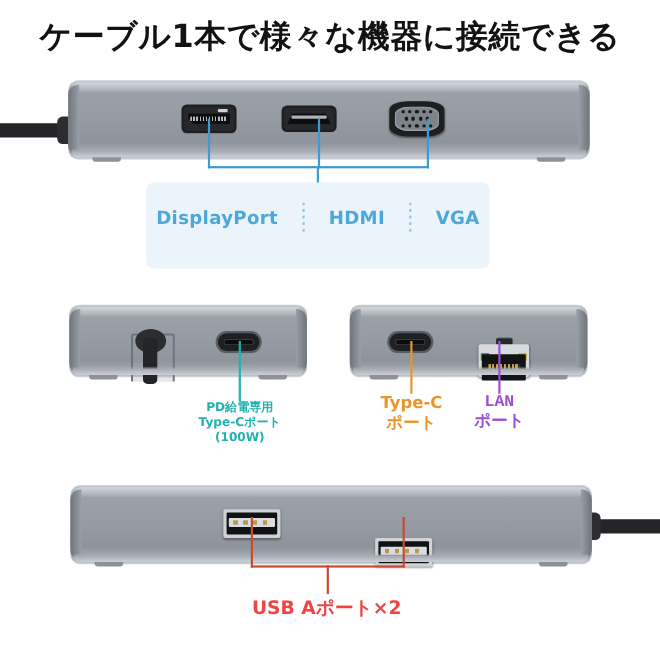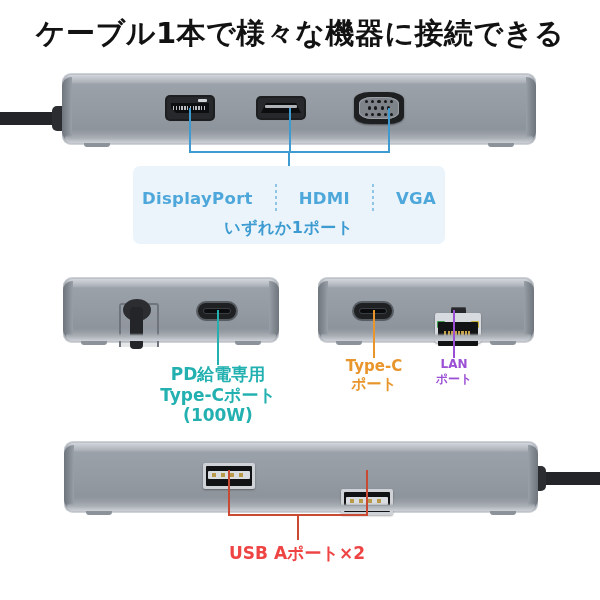--- a/index.html
+++ b/index.html
@@ -408,21 +408,20 @@
 </div>
 
 <div class="callout-box" style="left:133px; top:166px; width:312px; height:78px;">
   <div class="callout-row" style="top:18px;">
     <span class="callout-item">DisplayPort</span>
     <span class="dot-sep"></span>
     <span class="callout-item">HDMI</span>
     <span class="dot-sep"></span>
     <span class="callout-item">VGA</span>
   </div>
-  <div class="callout-sub" style="top:52px;">いずれか1ポート</div>
 </div>
 
 <div class="device" style="left:63px; top:277px; width:216px; height:66px;">
   <div class="edge-dark left"></div>
   <div class="edge-dark right"></div>
   <div class="foot" style="left:18px;"></div>
   <div class="foot" style="right:18px;"></div>
 
   <div style="position:absolute; left:56px; top:26px; width:36px; height:42px;
               border:2px solid #6f757c; border-bottom:none; border-radius:3px 3px 0 0;
@@ -430,21 +429,21 @@
   <div style="position:absolute; left:60px; top:22px; width:28px; height:22px;
               background:#2b2d31; border-radius:50%;"></div>
   <div class="cable" style="left:67px; top:30px; width:13px; height:42px;"></div>
 
   <div class="port typec" style="left:135px; top:26px;"></div>
 </div>
 
 <div style="color:#23b0b0;">
   <div class="line vline" style="left:217px; top:310px; height:55px;"></div>
 </div>
-<div class="label" style="left:138px; top:364px; width:160px; color:#23b0b0; font-size:17px;">PD給電専用
+<div class="label" style="left:138px; top:364px; width:160px; color:#23b0b0; font-size:11px;">PD給電専用
 Type-Cポート
 (100W)</div>
 
 <div class="device" style="left:318px; top:277px; width:216px; height:66px;">
   <div class="edge-dark left"></div>
   <div class="edge-dark right"></div>
   <div class="foot" style="left:18px;"></div>
   <div class="foot" style="right:18px;"></div>
 
   <div class="port typec" style="left:36px; top:26px;"></div>
@@ -463,21 +462,21 @@
 
 <div style="color:#e8962c;">
   <div class="line vline" style="left:373px; top:310px; height:48px;"></div>
 </div>
 <div class="label" style="left:333px; top:357px; width:82px; color:#e8962c; font-size:15px;">Type-C
 ポート</div>
 
 <div style="color:#9b4fd4;">
   <div class="line vline" style="left:453px; top:310px; height:48px;"></div>
 </div>
-<div class="label" style="left:413px; top:357px; width:82px; color:#9b4fd4; font-size:12px;">LAN
+<div class="label" style="left:413px; top:357px; width:82px; color:#9b4fd4; font-size:15px;font-family:Liberation Mono, monospace;">LAN
 ポート</div>
 
 <div class="cable" style="left:530px; top:472px; width:70px; height:13px; border-radius:3px 0 0 3px;"></div>
 <div class="cable-cap" style="left:528px; top:466px; width:18px; height:25px;"></div>
 
 <div class="device" style="left:64px; top:441px; width:474px; height:72px;">
   <div class="edge-dark left"></div>
   <div class="edge-dark right"></div>
   <div class="foot" style="left:22px;"></div>
   <div class="foot" style="right:22px;"></div>

